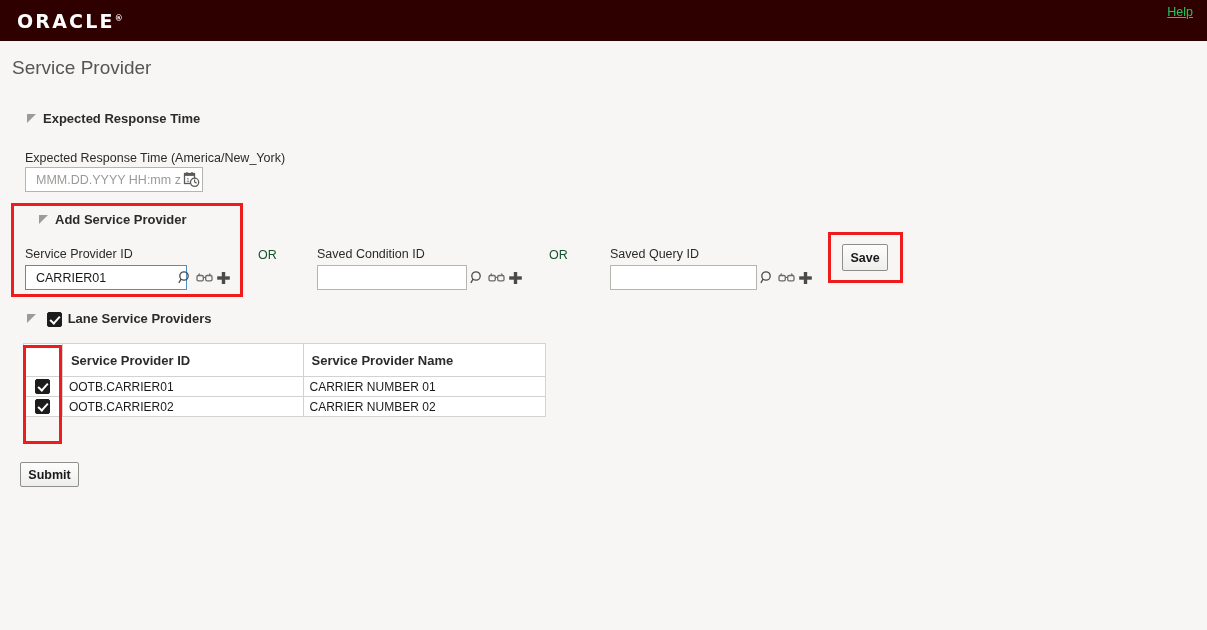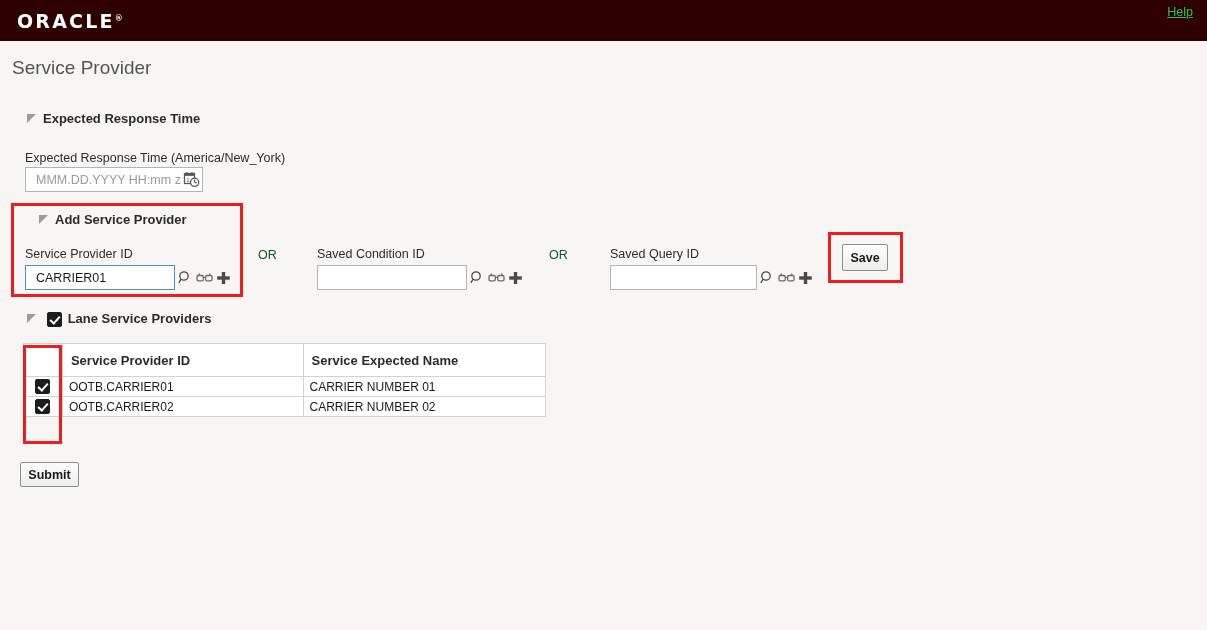--- a/index.html
+++ b/index.html
@@ -206,21 +206,21 @@
       <line x1="11.6" y1="11.3" x2="13.7" y2="11.9" stroke="#5a5a58" stroke-width="1.2"></line>
     </svg>
   </span>
 </span>
 
 <div class="section-header" style="left:39px; top:212px;">
   <span class="disclosure"></span><span>Add Service Provider</span>
 </div>
 
 <div class="field-label" style="left:25px; top:247px;">Service Provider ID</div>
-<input class="text-input focused" style="left: 25px; top: 265px; width: 150px;" type="text" value="CARRIER01">
+<input class="text-input focused" style="left: 25px; top: 265px; width: 162px;" type="text" value="CARRIER01">
 <span class="icon-group" style="left:178px; top:265px;">
   <span class="icn">
     <svg width="15" height="16" viewBox="0 0 15 16">
       <circle cx="6" cy="6" r="4.2" fill="none" stroke="#4a4a48" stroke-width="1.3"></circle>
       <line x1="3.1" y1="9.2" x2="0.8" y2="12.8" stroke="#4a4a48" stroke-width="1.3"></line>
     </svg>
   </span>
   <span class="icn">
     <svg width="17" height="16" viewBox="0 0 17 16">
       <rect x="1" y="5.5" width="6.3" height="5.4" rx="1.4" fill="none" stroke="#6a6a68" stroke-width="1.3"></rect>
@@ -299,21 +299,21 @@
 <div class="section-header" style="left:27px; top:311px;">
   <span class="disclosure"></span>
   <span class="cbx" style="margin-right:6px;"></span><span>Lane Service Providers</span>
 </div>
 
 <table id="lsp-table">
   <thead>
     <tr>
       <th class="col-cbx"></th>
       <th class="col-id">Service Provider ID</th>
-      <th class="col-name">Service Expected Name</th>
+      <th class="col-name">Service Provider Name</th>
     </tr>
   </thead>
   <tbody>
     <tr>
       <td class="col-cbx">
         <span class="cbx"></span>
       </td>
       <td class="col-id">OOTB.CARRIER01</td>
       <td class="col-name">CARRIER NUMBER 01</td>
     </tr>

